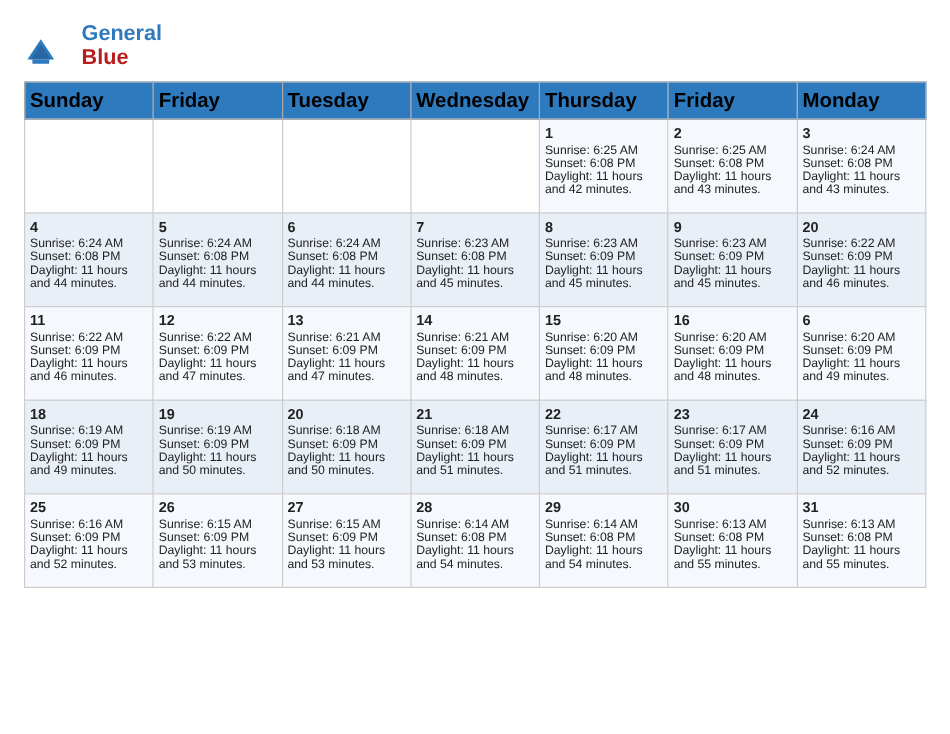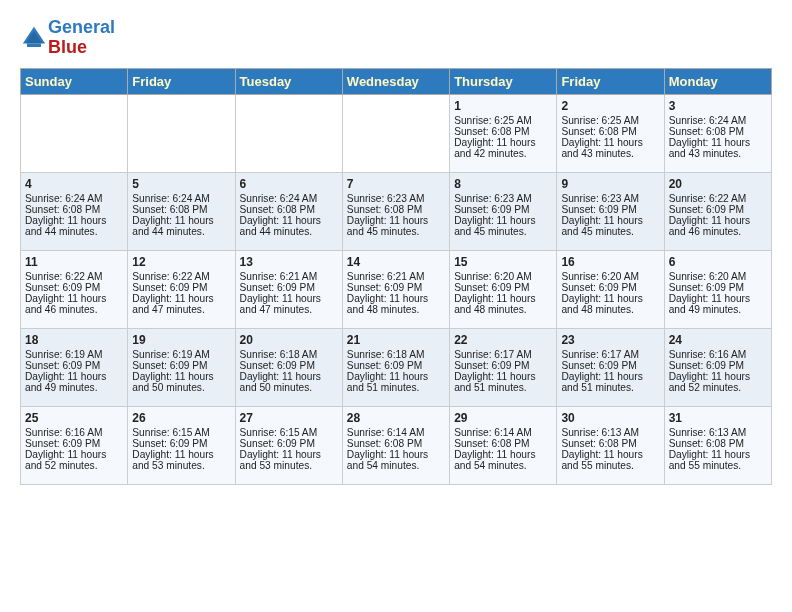--- a/index.html
+++ b/index.html
@@ -15,22 +15,22 @@
       padding: 18px 20px 10px 20px;
     }
     .header-row {
       display: flex;
       justify-content: space-between;
       align-items: flex-start;
       margin-bottom: 10px;
     }
     .logo {
       display: flex;
-      align-items: center;
-      gap: 0;
+      align-items: flex-end;
+      gap: 20px;
     }
     .logo-text {
       font-size: 18px;
       font-weight: bold;
       color: #1a3a5c;
       line-height: 1.1;
     }
     .logo-text span {
       color: #2e7abf;
     }
@@ -51,22 +51,22 @@
       font-size: 16px;
       color: #444;
     }
     table {
       width: 100%;
       border-collapse: collapse;
       table-layout: fixed;
     }
     thead tr th {
       background-color: #2e7abf;
-      color: #fef9c3;
-      font-size: 13px;
+      color: #000000;
+      font-size: 17px;
       font-weight: bold;
       padding: 5px 4px;
       text-align: left;
       border: 1px solid #aaa;
     }
     tbody tr td {
       border: 1px solid #ccc;
       vertical-align: top;
       padding: 4px 4px 4px 4px;
       font-size: 10.2px;

